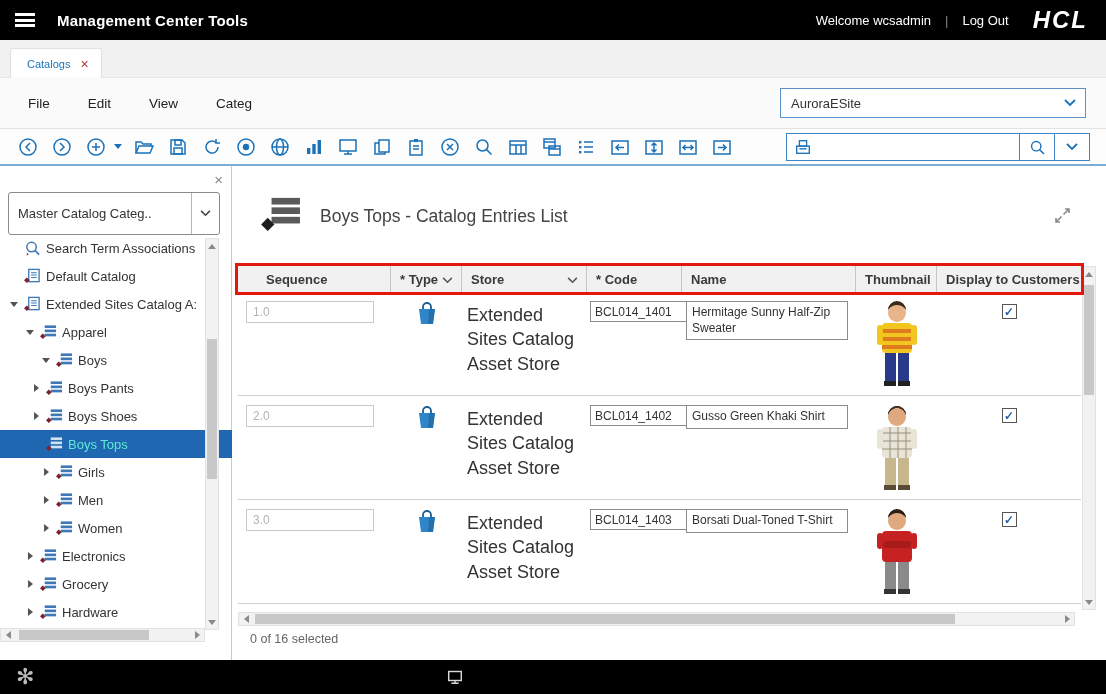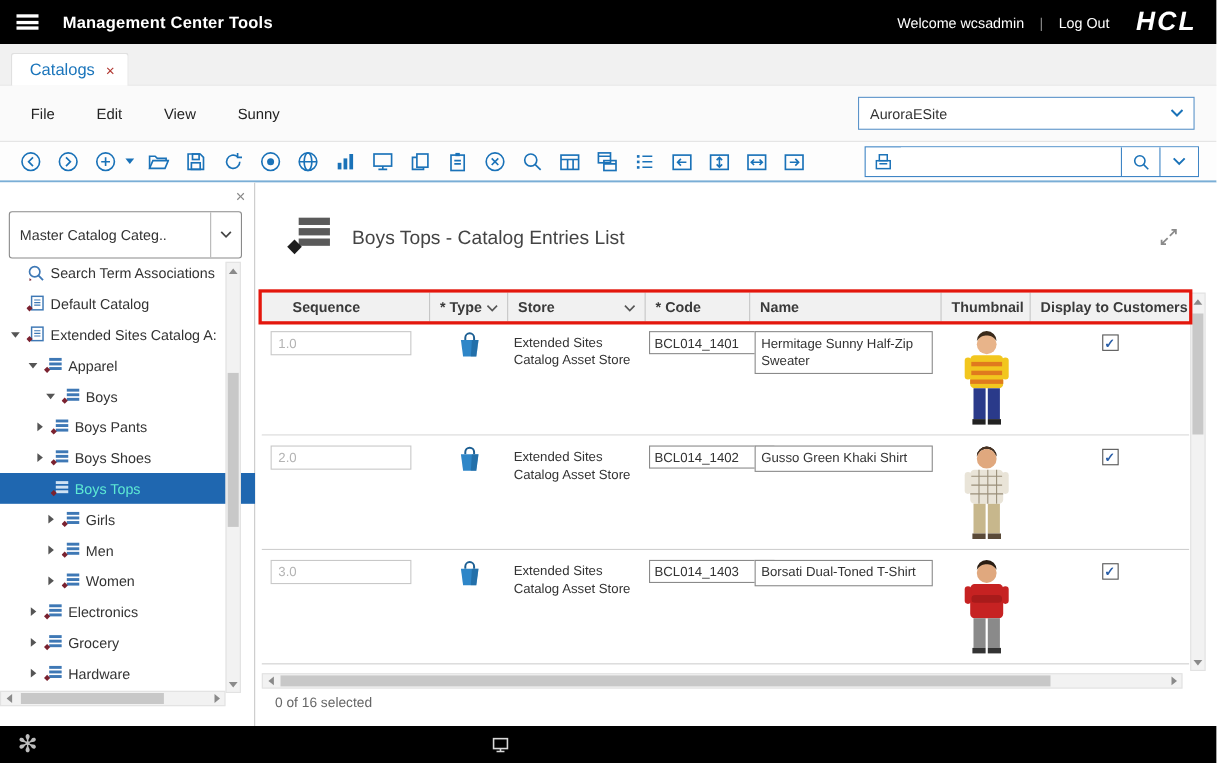--- a/index.html
+++ b/index.html
@@ -12,21 +12,21 @@
   .hamburger { width:20px; height:14px; margin-left:15px; display:flex; flex-direction:column; justify-content:space-between; cursor:pointer; }
   .hamburger div { height:3px; background:#fff; }
   .app-title { margin-left:22px; font-size:15px; font-weight:bold; letter-spacing:.2px; }
   .topbar-right { margin-left:auto; display:flex; align-items:center; gap:14px; margin-right:18px; font-size:13px; }
   .topbar-sep { color:#888; }
   .hcl-logo { font-size:24px; font-weight:bold; font-style:italic; letter-spacing:2px; margin-left:10px; }
 
   
   .tabbar { position:absolute; left:0; top:40px; width:1106px; height:38px; background:#f1f1f1; border-bottom:1px solid #e6e6e6; }
   .tab { position:absolute; left:10px; top:8px; height:30px; background:#fff; border:1px solid #e0e0e0; border-bottom:none; border-radius:3px 3px 0 0; display:flex; align-items:center; gap:10px; padding:0 12px 0 16px; cursor:pointer; }
-  .tab-label { color:#1b75bb; font-size:15px; }
+  .tab-label { color:#1b75bb; font-size:11px; }
   .tab-close { color:#b23a34; font-size:14px; line-height:1; cursor:pointer; }
 
   
   .menubar { position:absolute; left:0; top:78px; width:1106px; height:50px; background:#fafafa; }
   .menu-items { position:absolute; left:28px; top:0; height:50px; display:flex; align-items:center; gap:38px; font-size:13.5px; color:#222; }
   .menu-items span { cursor:pointer; }
   .store-selector { position:absolute; right:20px; top:10px; width:306px; height:30px; background:#fff; border:1px solid #5b93c9; display:flex; align-items:center; cursor:pointer; }
   .store-selector .val { flex:1; padding-left:10px; font-size:13px; color:#333; }
   .chev-svg { display:inline-block; }
 
@@ -83,21 +83,21 @@
   .th-cell:first-child { padding-left:28px; }
   .th-cell:last-child { border-right:none; }
   .th-filter { margin-left:auto; margin-right:8px; cursor:pointer; }
 
   .table-body { position:absolute; left:6px; top:126px; width:843px; }
   .t-row { height:104px; border-bottom:1px solid #cfcfcf; background:#fff; }
   .cell { position:relative; }
   .seq-input { margin:9px 0 0 8px; width:128px; height:22px; border:1px solid #c8c8c8; color:#b4b4b4; font-size:12px; padding:0 6px; font-family:"Liberation Sans",sans-serif; background:#fff; }
   .type-cell { display:flex; justify-content:center; }
   .type-cell svg { margin-top:9px; }
-  .store-text { margin-top:11px; padding-left:5px; padding-right:2px; font-size:12px; color:#333; line-height:1.35; }
+  .store-text { margin-top:11px; padding-left:5px; padding-right:2px; font-size:18px; color:#333; line-height:1.35; }
   .code-input { margin:9px 0 0 3px; width:114px; height:21px; border:1px solid #8a8a8a; color:#333; font-size:12px; padding:0 4px; font-family:"Liberation Sans",sans-serif; }
   .name-box { margin:9px 0 0 4px; width:162px; min-height:22px; border:1px solid #8a8a8a; color:#333; font-size:12px; padding:3px 5px; line-height:1.3; background:#fff; }
   .thumb-cell { display:flex; justify-content:center; }
   .thumb-cell svg { margin-top:8px; }
   .disp-cell { display:flex; justify-content:center; }
   .cb { margin-top:12px; width:15px; height:15px; border:1px solid #555; background:#fff; display:flex; align-items:center; justify-content:center; cursor:pointer; }
   .cb.checked::after { content:"✓"; color:#2b5fa8; font-size:12px; font-weight:bold; line-height:1; }
 
   .status-text { position:absolute; left:18px; top:466px; font-size:12.5px; color:#666; }
 
@@ -131,21 +131,21 @@
       <span class="tab-label">Catalogs</span>
       <span class="tab-close">×</span>
     </div>
   </div>
 
   <div class="menubar">
     <div class="menu-items">
       <span>File</span>
       <span>Edit</span>
       <span>View</span>
-      <span>Sunny</span>
+      <span>Categ</span>
     </div>
     <div class="store-selector">
       <span class="val">AuroraESite</span>
       <span style="width:30px;display:flex;align-items:center;justify-content:center;">
         <svg class="chev-svg" width="12" height="8" viewBox="0 0 12 8">
             <path d="M1 1l5 5 5-5" stroke="#1a72b8" stroke-width="1.8" fill="none"></path>
           </svg>
       </span>
     </div>
   </div>

